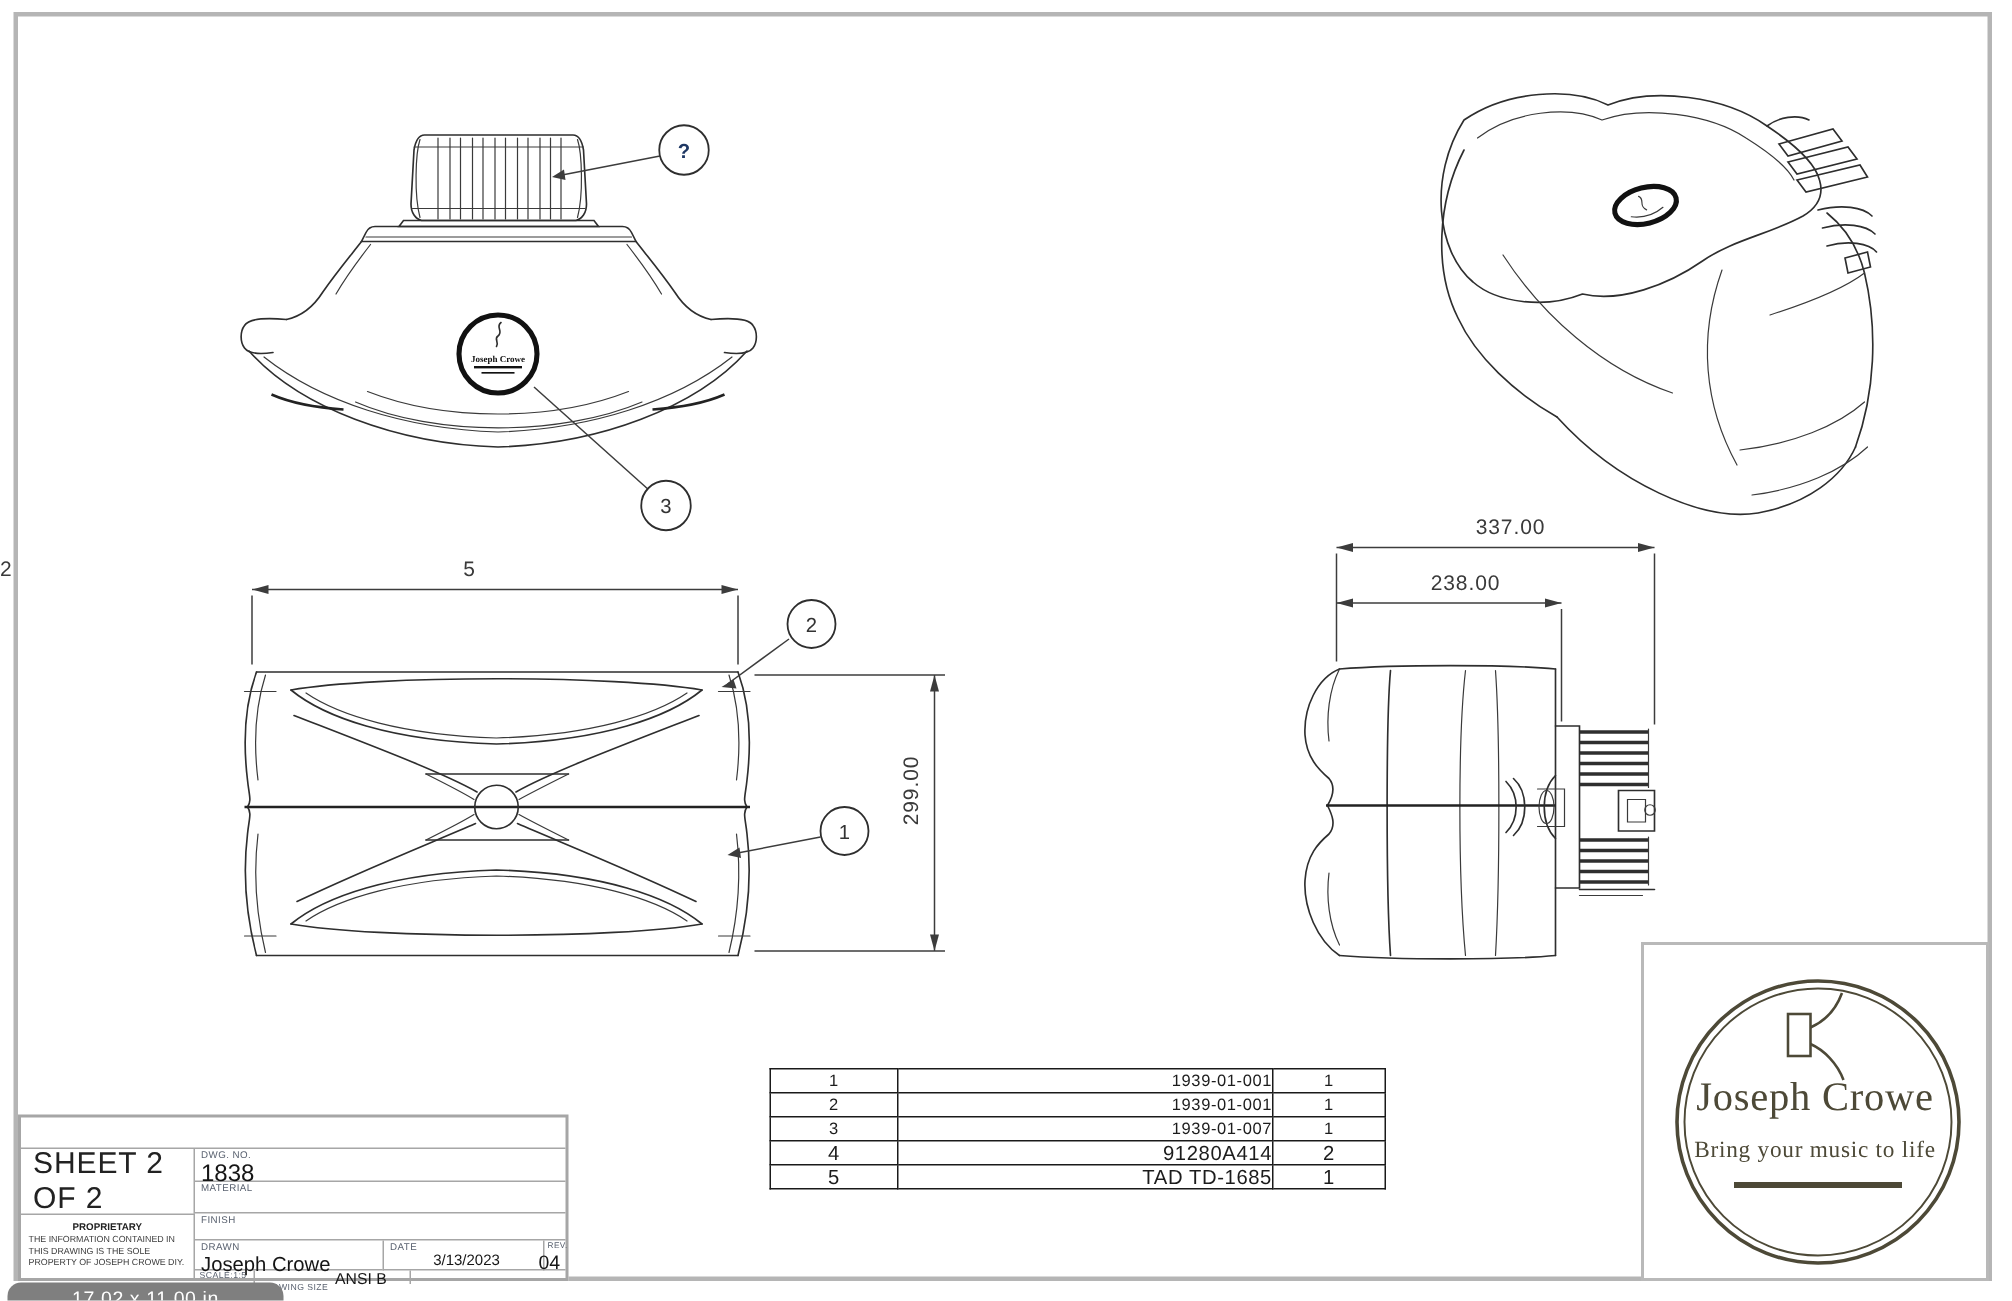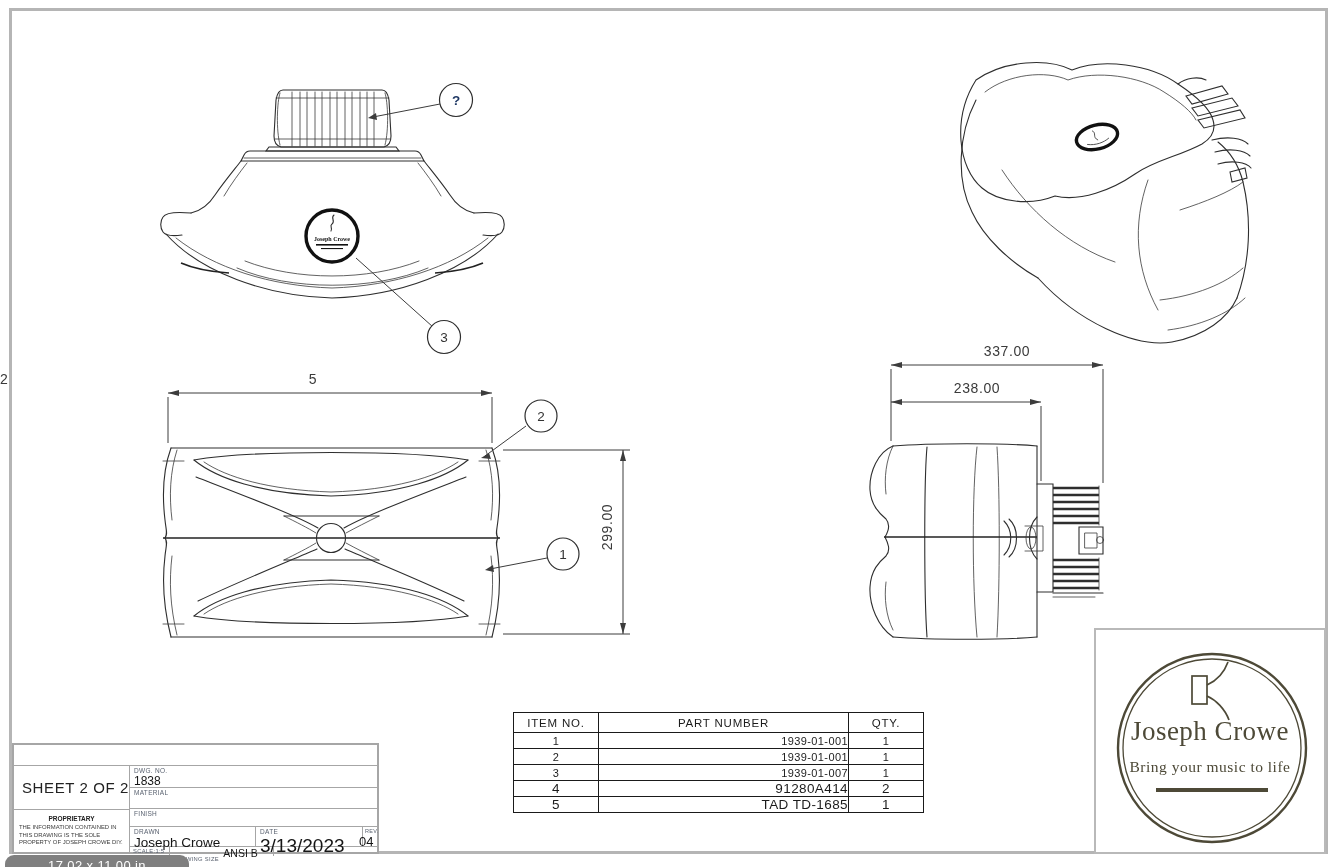--- a/index.html
+++ b/index.html
@@ -34,21 +34,21 @@
   .bom th{height:19px;font-size:11.5px;font-weight:normal;letter-spacing:.8px;text-align:center;padding:0;}
   .bom td{height:15px;font-size:11px;letter-spacing:.4px;text-align:center;padding:0 0 0 0;}
   .bom td.part{text-align:right;padding-left:5px;}
   .bom tr.big td{font-size:13.5px;}
   
   .tblock{position:absolute;left:12px;top:743px;width:367px;height:111px;
           border:2px solid #a6a6a6;box-sizing:border-box;background:#fff;color:#1c1c1c;}
   .tb-cell{position:absolute;box-sizing:border-box;}
   .tb-line{border-color:#a6a6a6;border-style:solid;border-width:0;}
   .tb-label{font-size:6.5px;color:#5a6270;letter-spacing:.3px;}
-  .sheet-no{font-size:15px;letter-spacing:.6px;color:#222;}
+  .sheet-no{font-size:20px;letter-spacing:.6px;color:#222;}
   .prop-title{font-size:6.5px;font-weight:bold;text-align:center;color:#222;}
   .prop-line{font-size:5.9px;color:#3c3c3c;line-height:1.3;}
   .tb-value{color:#151515;}
   
   .logo-box{position:absolute;left:1094px;top:628px;width:232px;height:226px;
             border:2px solid #b9b9b9;box-sizing:border-box;background:#fff;}
   .logo-name{position:absolute;left:0;top:86px;width:100%;text-align:center;
              font-family:"Liberation Serif",serif;font-size:27px;color:#4d4937;letter-spacing:.5px;}
   .logo-tag{position:absolute;left:0;top:128px;width:100%;text-align:center;
             font-family:"Liberation Serif",serif;font-size:15.5px;color:#4d4937;letter-spacing:.5px;}
@@ -281,25 +281,20 @@
   </g>
 </svg>
 
 <table class="bom">
   <colgroup>
       <col style="width:85px">
       <col style="width:250px">
       <col style="width:75px">
     </colgroup>
   <tbody>
-      <tr>
-    <th>ITEM NO.</th>
-    <th>PART NUMBER</th>
-    <th>QTY.</th>
-  </tr>
   <tr>
     <td>1</td>
     <td class="part">1939-01-001</td>
     <td>1</td>
   </tr>
   <tr>
     <td>2</td>
     <td class="part">1939-01-001</td>
     <td>1</td>
   </tr>
@@ -332,36 +327,36 @@
     <div class="prop-title">PROPRIETARY</div>
     <div class="prop-line" style="padding:2px 0 0 5px;">
       <div>THE INFORMATION CONTAINED IN</div>
       <div>THIS DRAWING IS THE SOLE</div>
       <div>PROPERTY OF JOSEPH CROWE DIY.</div>
     </div>
   </div>
 
   <div class="tb-cell tb-line" style="left:116px;top:21px;width:247px;height:22px;border-bottom-width:1.4px;padding:1px 0 0 4px;">
     <div class="tb-label">DWG. NO.</div>
-    <div class="tb-value" style="font-size:12px;">1838</div>
+    <div class="tb-value" style="font-size:16px;">1838</div>
   </div>
   <div class="tb-cell tb-line" style="left:116px;top:43px;width:247px;height:21px;border-bottom-width:1.4px;padding:1px 0 0 4px;">
     <div class="tb-label">MATERIAL</div>
   </div>
   <div class="tb-cell tb-line" style="left:116px;top:64px;width:247px;height:18px;border-bottom-width:1.4px;padding:1px 0 0 4px;">
     <div class="tb-label">FINISH</div>
   </div>
 
   <div class="tb-cell tb-line" style="left:116px;top:82px;width:125px;height:20px;border-bottom-width:1.4px;padding:1px 0 0 4px;">
     <div class="tb-label">DRAWN</div>
     <div class="tb-value" style="font-size:13.5px;">Joseph Crowe</div>
   </div>
   <div class="tb-cell tb-line" style="left:241px;top:82px;width:107px;height:20px;border-left-width:1.4px;border-bottom-width:1.4px;padding:1px 0 0 4px;">
     <div class="tb-label">DATE</div>
-    <div class="tb-value" style="font-size:19px;">3/13/2023</div>
+    <div class="tb-value" style="font-size:10px;text-align:center;">3/13/2023</div>
   </div>
   <div class="tb-cell tb-line" style="left:348px;top:82px;width:15px;height:20px;border-left-width:1.4px;border-bottom-width:1.4px;padding:1px 0 0 2px;">
     <div class="tb-label" style="font-size:5.5px;">REV.</div>
     <div class="tb-value" style="font-size:13px;margin-left:-6px;">04</div>
   </div>
 
   <div class="tb-cell tb-line" style="left:116px;top:102px;width:40px;height:9px;border-right-width:1.4px;padding-top:1px;">
     <div class="tb-label" style="font-size:5.8px;padding-left:3px;">SCALE:1:5</div>
   </div>
   <div class="tb-cell tb-line" style="left:156px;top:102px;width:104px;height:9px;border-right-width:1.4px;white-space:nowrap;">

